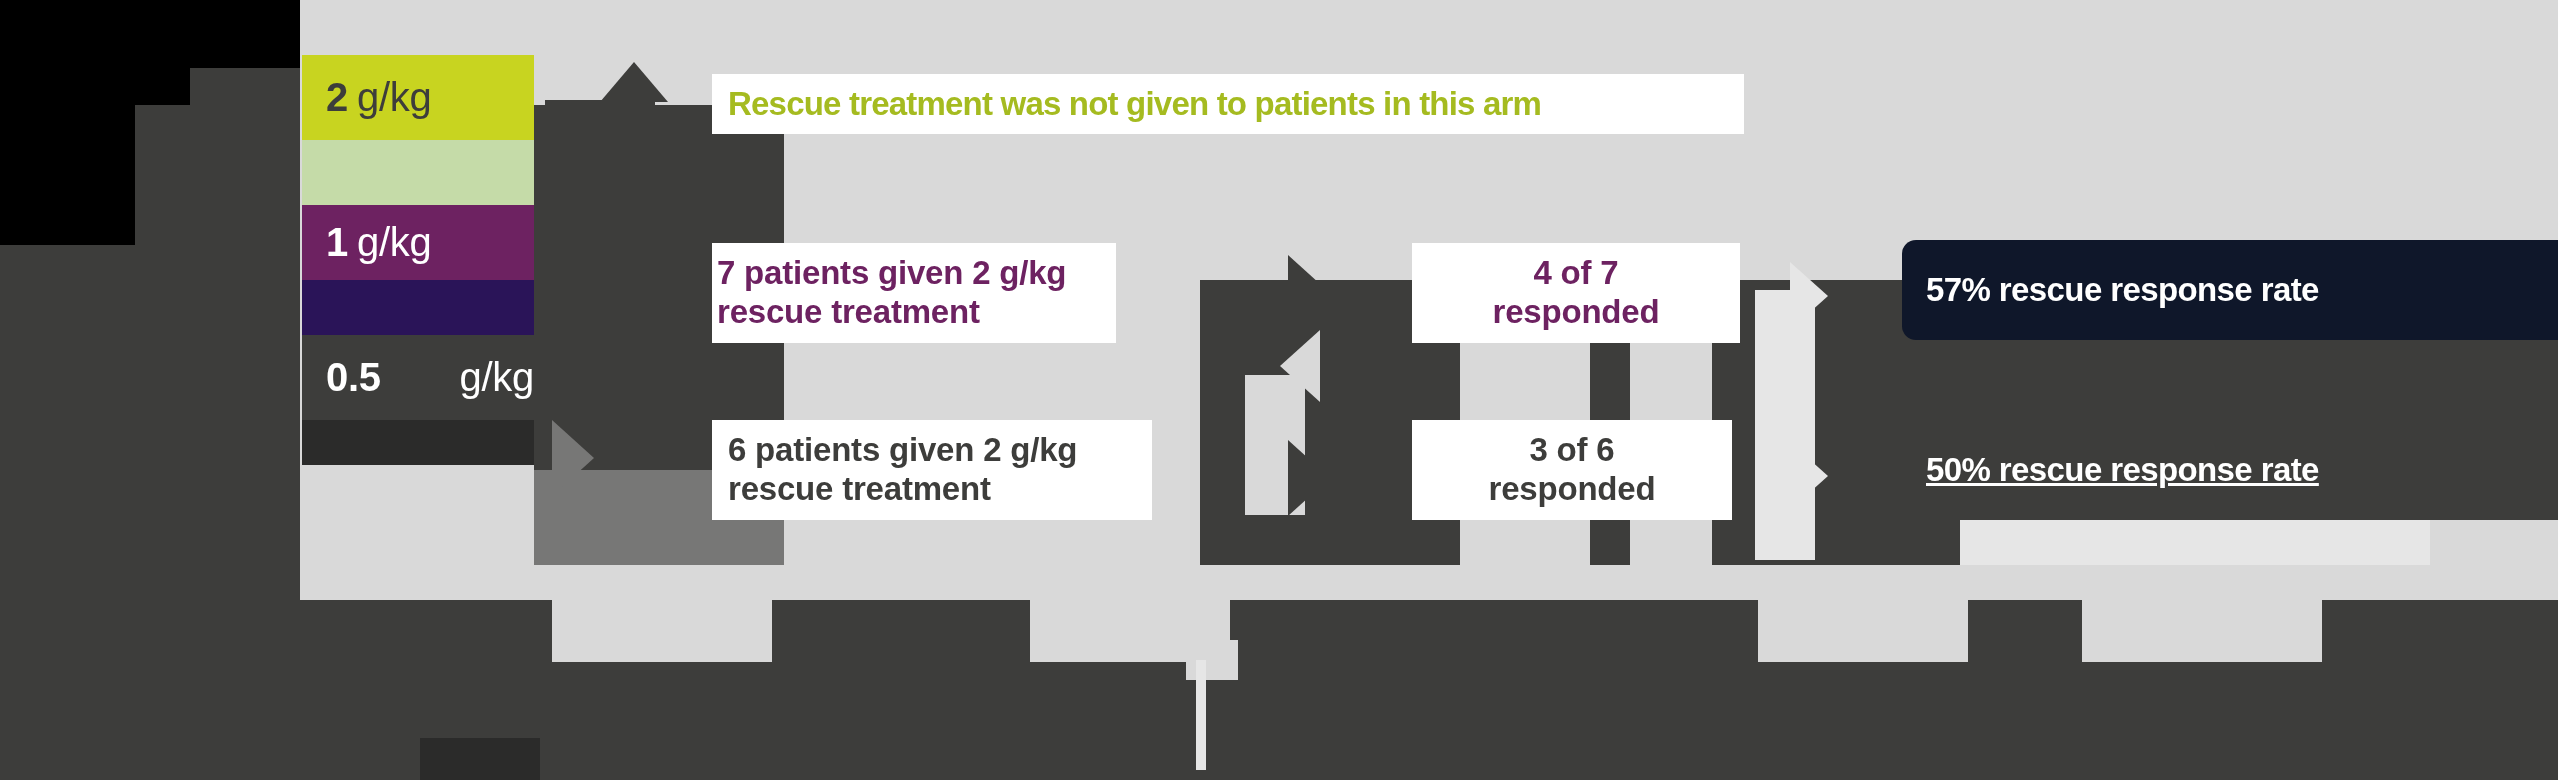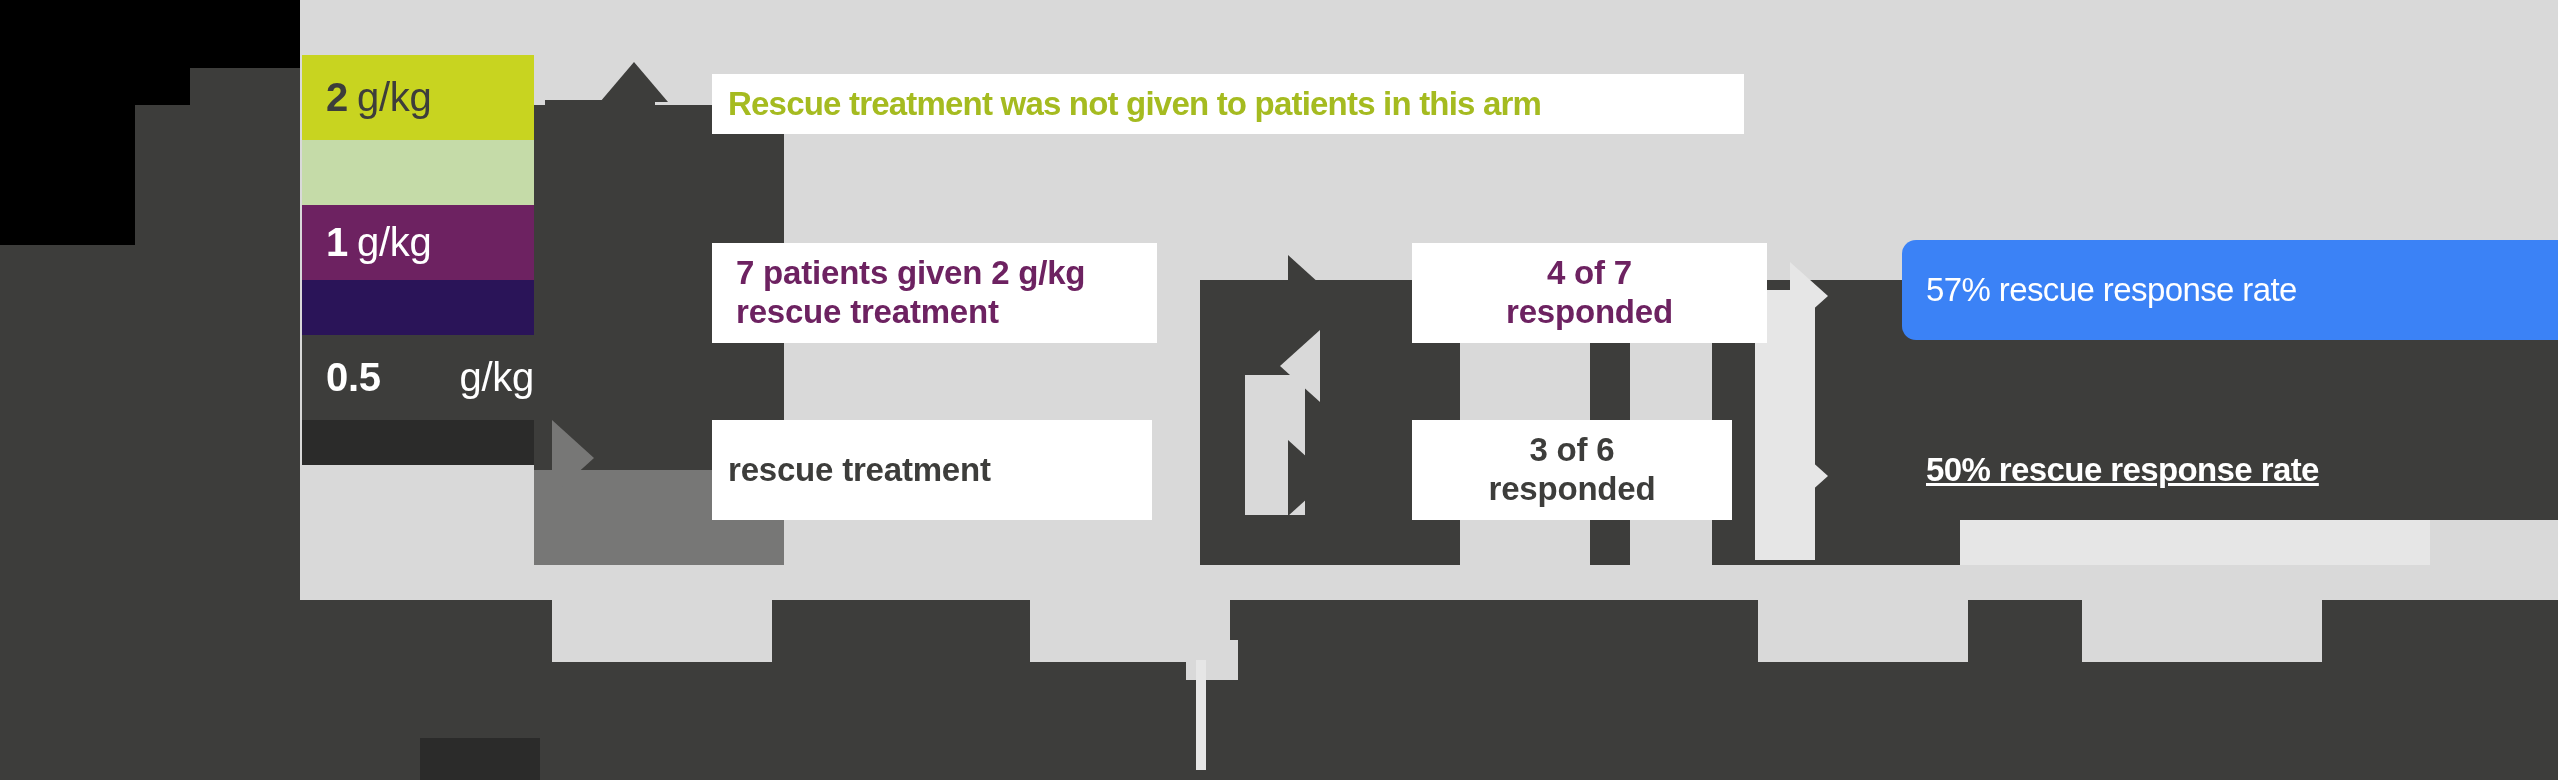--- a/index.html
+++ b/index.html
@@ -77,24 +77,24 @@
     flex-direction: column;
     justify-content: center;
     font-size: 33px;
     line-height: 1.18;
     letter-spacing: -0.2px;
   }
   .callout.white {
     background: #ffffff;
   }
   .callout.purple {
-    background: #3b82f6;
+    background: #0f172a;
     color: #ffffff;
     border-radius: 14px 0 0 14px;
-    font-weight: normal;
+    font-weight: bold;
     letter-spacing: -0.6px;
   }
   .callout.darkplate {
     background: #3d3d3b;
     color: #ffffff;
     font-weight: bold;
     letter-spacing: -0.6px;
   }
   .callout.center {
     text-align: center;
@@ -213,30 +213,31 @@
 
   <div class="chev chev-l-grey" style="left:1280px;top:330px;"></div>
 
   <div class="chev chev-r-light" style="left:1790px;top:262px;"></div>
   <div class="chev chev-r-light" style="left:1790px;top:442px;"></div>
 
   <div class="callout white" style="left:712px;top:74px;width:1032px;height:60px;padding:8px 16px;">
     <span class="line c-lime">Rescue treatment was not given to patients in this arm</span>
   </div>
 
-  <div class="callout white" style="left:712px;top:243px;width:445px;height:100px;padding:0 24px;">
+  <div class="callout white" style="left:712px;top:243px;width:404px;height:100px;padding:0 5px;">
     <span class="line c-purple">7 patients given 2 g/kg</span>
     <span class="line c-purple">rescue treatment</span>
   </div>
 
   <div class="callout white" style="left:712px;top:420px;width:440px;height:100px;padding:0 16px;">
+    <span class="line c-dark">6 patients given 2 g/kg</span>
     <span class="line c-dark">rescue treatment</span>
   </div>
 
-  <div class="callout white center" style="left:1412px;top:243px;width:355px;height:100px;">
+  <div class="callout white center" style="left:1412px;top:243px;width:328px;height:100px;">
     <span class="line c-purple">4 of 7</span>
     <span class="line c-purple">responded</span>
   </div>
 
   <div class="callout white center" style="left:1412px;top:420px;width:320px;height:100px;">
     <span class="line c-dark">3 of 6</span>
     <span class="line c-dark">responded</span>
   </div>
 
   <div class="callout purple" style="left:1902px;top:240px;width:656px;height:100px;padding:0 24px;">

